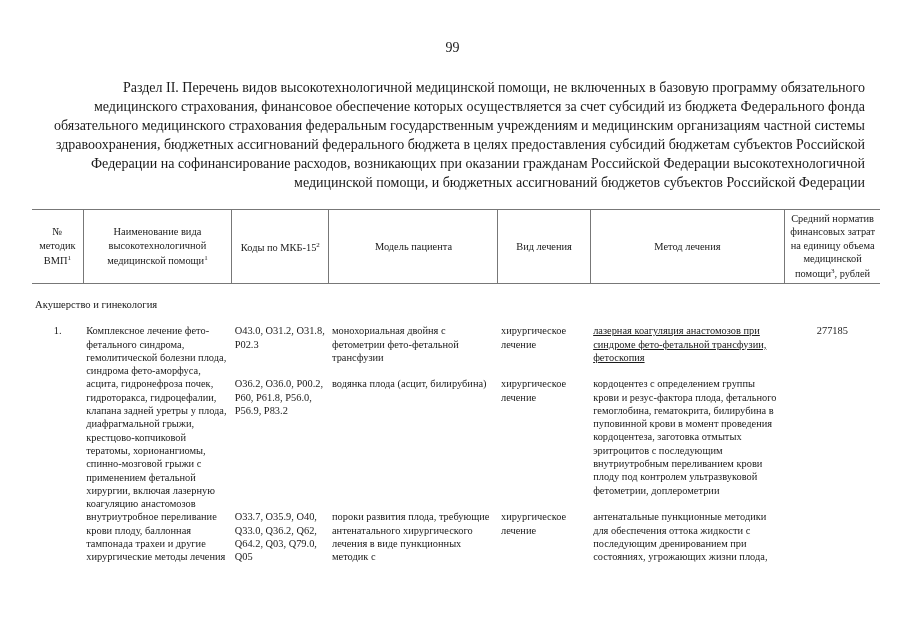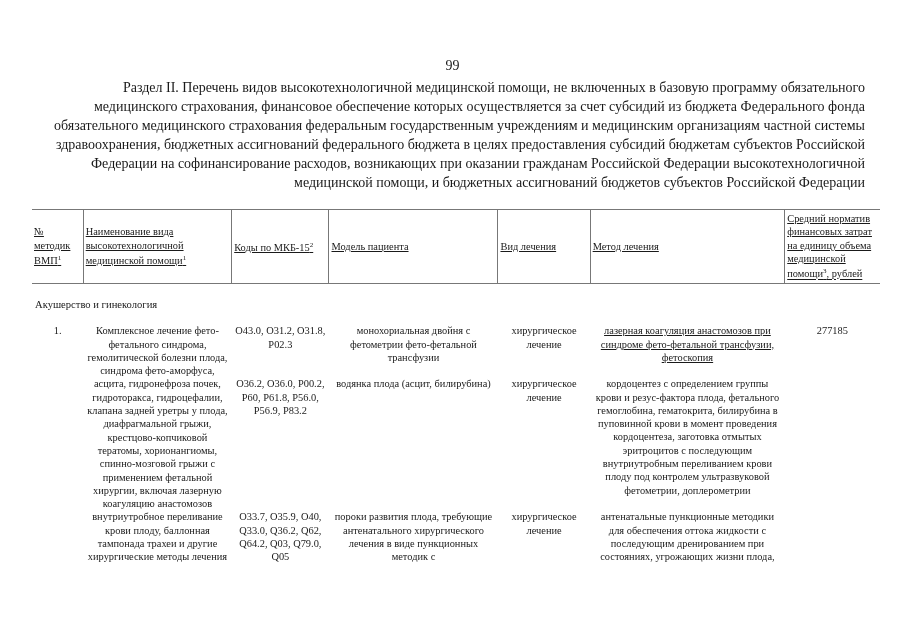--- a/index.html
+++ b/index.html
@@ -1,40 +1,40 @@
 <!DOCTYPE html>
 <html><head>
 <meta charset="utf-8">
 <style>
   html, body { margin: 0; padding: 0; background: #ffffff; }
   body {
     width: 905px; height: 640px; overflow: hidden; position: relative;
     font-family: "Liberation Serif", "DejaVu Serif", serif; color: #1a1a1a;
   }
   .page-number {
-    position: absolute; top: 58px; left: 0; width: 905px;
+    position: absolute; top: 40px; left: 0; width: 905px;
     text-align: center; font-size: 14px;
   }
   .section-title {
     position: absolute; top: 78px; left: 40px; width: 825px;
     text-align: right; font-size: 14px; line-height: 19px;
   }
   .tbl {
     position: absolute; top: 209px; left: 32px; width: 848px;
     border-collapse: collapse; table-layout: fixed;
     font-size: 10.4px; line-height: 13.3px;
   }
   .tbl th {
-    font-weight: normal; text-align: left; vertical-align: middle;
+    font-weight: normal; text-align: center; vertical-align: middle;
     border-top: 1px solid #777; border-bottom: 1px solid #777;
-    border-left: 1px solid #777; padding: 2px 2px; height: 62px; text-decoration: underline;
+    border-left: 1px solid #777; padding: 2px 2px; height: 62px;
   }
   .tbl th:first-child { border-left: none; }
   .tbl th sup, .tbl td sup { font-size: 7px; }
-  .tbl td { vertical-align: top; padding: 0 3px; text-align: center; }
+  .tbl td { vertical-align: top; padding: 0 3px; text-align: left; }
   .tbl td.num { text-align: center; }
   .tbl td.cost { text-align: center; }
   .section-row td { text-align: left; padding-top: 14px; padding-bottom: 13px; font-size: 10.6px; }
   .c1 { width: 50px; } .c2 { width: 145px; } .c3 { width: 95px; }
   .c4 { width: 165px; } .c5 { width: 90px; } .c6 { width: 190px; } .c7 { width: 93px; }
 </style>
 </head>
 <body>
 
 <div class="page-number">99</div>

